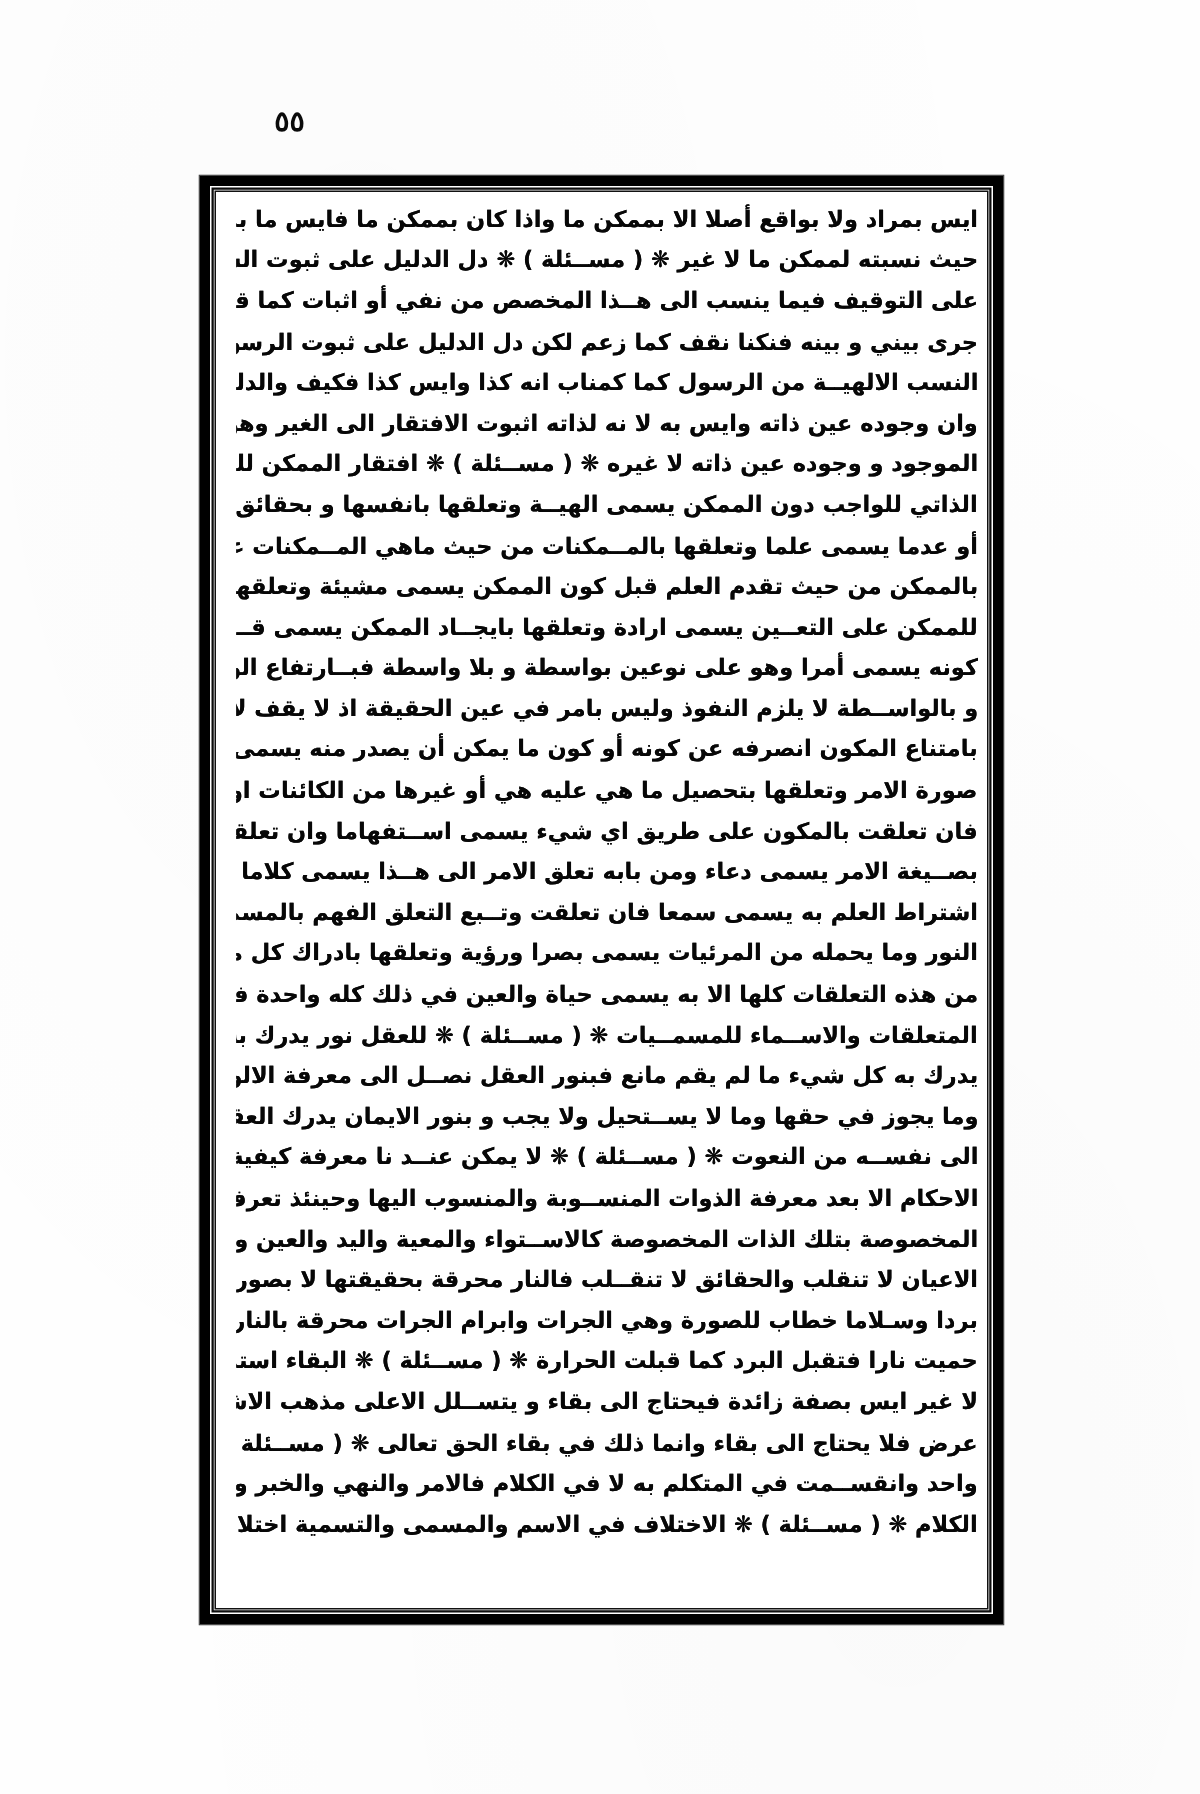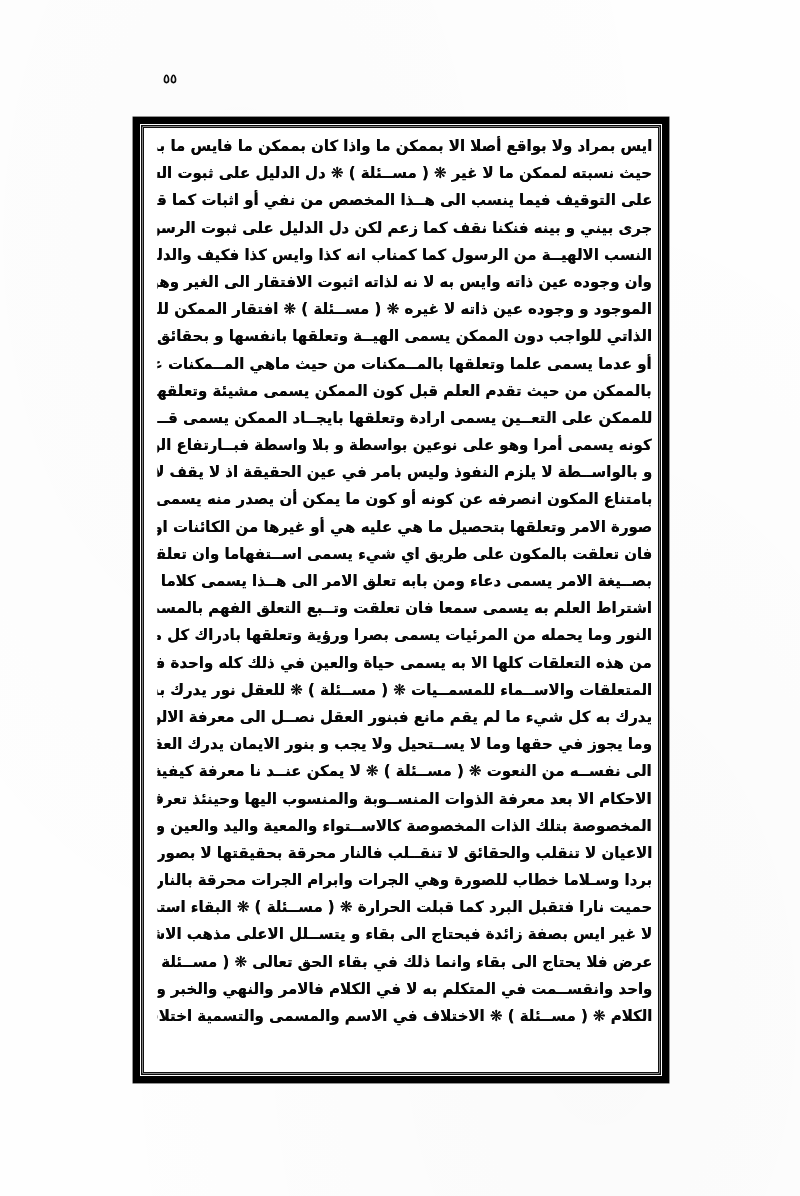--- a/index.html
+++ b/index.html
@@ -31,23 +31,23 @@
       radial-gradient(ellipse at 75% 85%, rgba(0,0,0,0.016), rgba(0,0,0,0) 62%);
     pointer-events: none;
   }
 
   
   #folio-number {
     position: absolute;
     top: 72px;
     left: 163px;
     width: 60px;
-    text-align: left;
+    text-align: center;
     font-family: Liberation Sans, sans-serif;
-    font-size: 13px;
+    font-size: 19px;
     font-weight: 700;
     color: #0a0a0a;
     letter-spacing: 0px;
     line-height: 1;
   }
 
   
   #text-frame {
     position: absolute;
     top: 117px;

